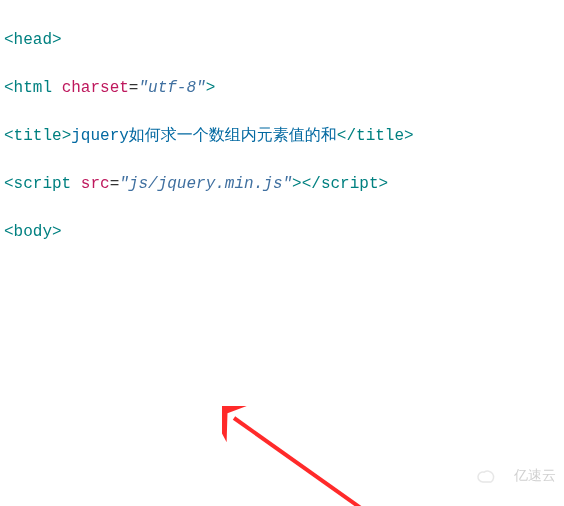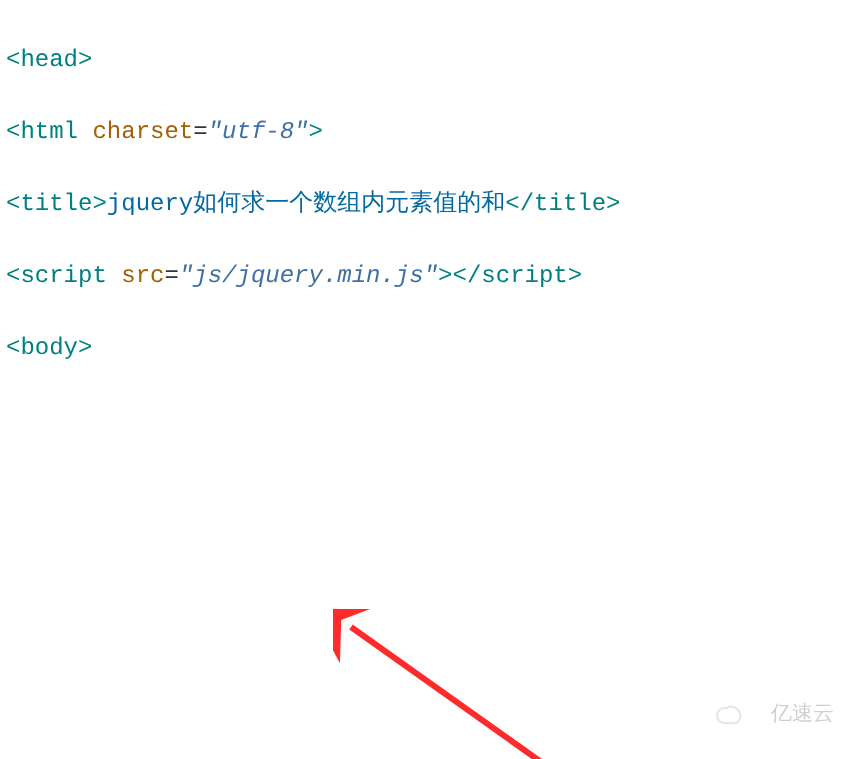--- a/index.html
+++ b/index.html
@@ -14,21 +14,21 @@
     color: #333333;
     position: relative;
     overflow: hidden;
   }
   .code-area {
     padding: 4px 4px;
     white-space: pre;
   }
   .ln { display: block; min-height: 24px; }
   .p-tag    { color: #008080; }       
-  .p-attr   { color: #a16207; }       
+  .p-attr   { color: #be185d; }       
   .p-str    { color: #4070a0; font-style: italic; } 
   .p-text   { color: #0369a1; }
   .p-op     { color: #333333; }
 
   .arrow {
     position: absolute;
     left: 222px;
     top: 406px;
     pointer-events: none;
   }

